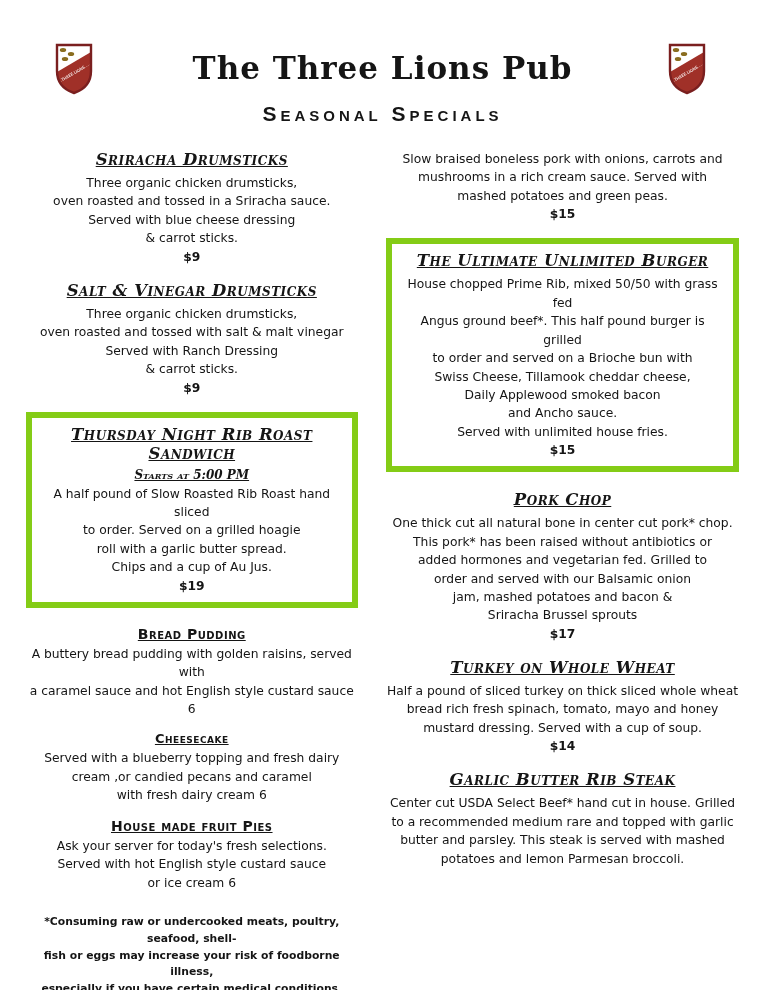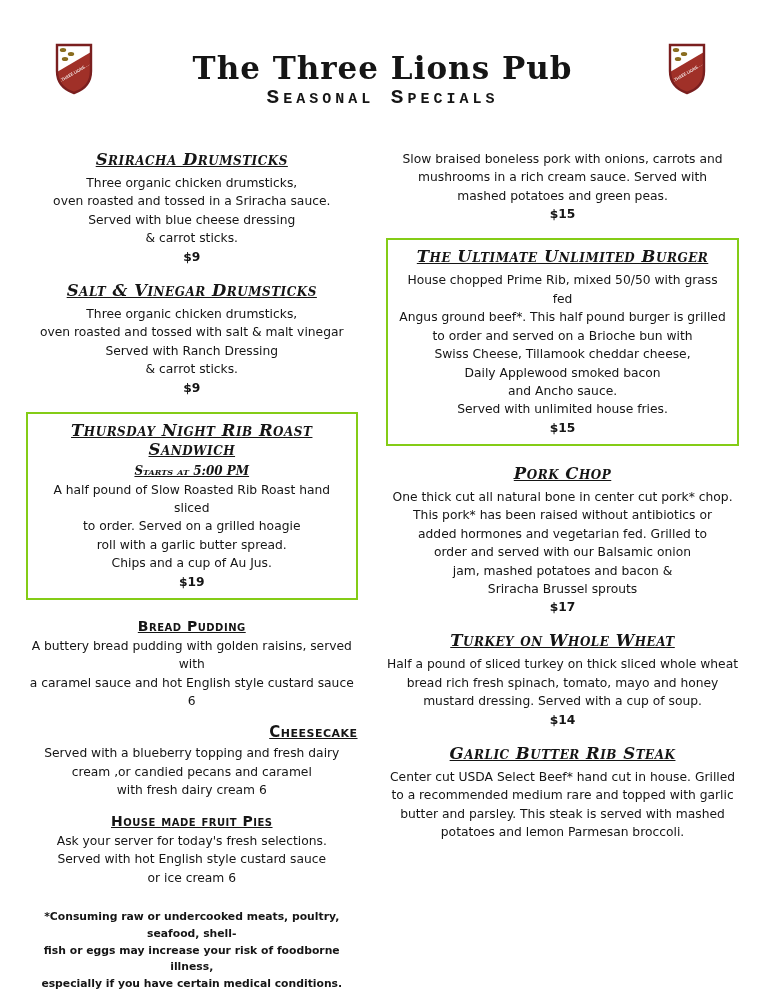--- a/index.html
+++ b/index.html
@@ -11,51 +11,51 @@
   }
   .header { position: relative; text-align: center; height: 96px; }
   .logo { position: absolute; top: 4px; width: 40px; height: 54px; }
   .logo.left  { left: 28px; }
   .logo.right { right: 32px; }
   .title {
     font-family: "DejaVu Serif", serif; font-weight: bold;
     font-size: 31px; letter-spacing: 1px; padding-top: 12px;
   }
   .subtitle {
-    font-family: Liberation Mono, monospace; font-weight: bold; font-variant: small-caps;
-    font-size: 21px; letter-spacing: 4px; 
+    font-family: Liberation Sans, sans-serif; font-weight: bold; font-variant: small-caps;
+    font-size: 21px; letter-spacing: 4px; margin-top: 16px;
   }
   .columns { display: flex; justify-content: space-between; margin-top: 16px; }
   .col { text-align: center; }
   .col.left  { width: 46.5%; }
   .col.right { width: 49.5%; }
   .menu-item { margin-bottom: 17px; }
   .item-name {
     font-family: "DejaVu Serif", serif; font-style: italic; font-weight: bold;
     font-variant: small-caps; font-size: 16.5px; letter-spacing: .5px;
     text-decoration: underline; margin-bottom: 5px;
   }
   .item-sub {
     font-family: "DejaVu Serif", serif; font-style: italic; font-weight: bold;
     font-variant: small-caps; font-size: 12px; text-decoration: underline;
     margin-bottom: 3px;
   }
   .item-desc { font-size: 12.3px; font-weight: normal; line-height: 1.5; white-space: pre-line; }
   .item-price { font-size: 12.3px; font-weight: bold; margin-top: 2px; }
-  .boxed { border: 2px solid #84cc16; padding: 7px 8px 9px; margin-bottom: 18px; }
+  .boxed { border: 6px solid #84cc16; padding: 7px 8px 9px; margin-bottom: 18px; }
   .dessert-heading {
     font-family: "DejaVu Serif", serif; font-weight: bold; font-variant: small-caps;
     font-size: 25px; letter-spacing: 3px; margin: 10px 0 12px;
   }
   .dessert-item { margin-bottom: 13px; }
   .dessert-item .d-name {
     font-variant: small-caps; font-weight: bold; font-size: 14px;
     letter-spacing: .5px; text-decoration: underline; margin-bottom: 3px;
   }
-  .dessert-item.small .d-name { font-size: 15px; text-align: right; }
+  .dessert-item.small .d-name { font-size: 13px; }
   .footnote {
     font-size: 10.8px; font-weight: bold; line-height: 1.55;
     white-space: pre-line; margin-top: 22px;
   }
   svg text { font-family: "DejaVu Sans", sans-serif; }
 </style>
 </head>
 <body>
 
 <div class="page">

